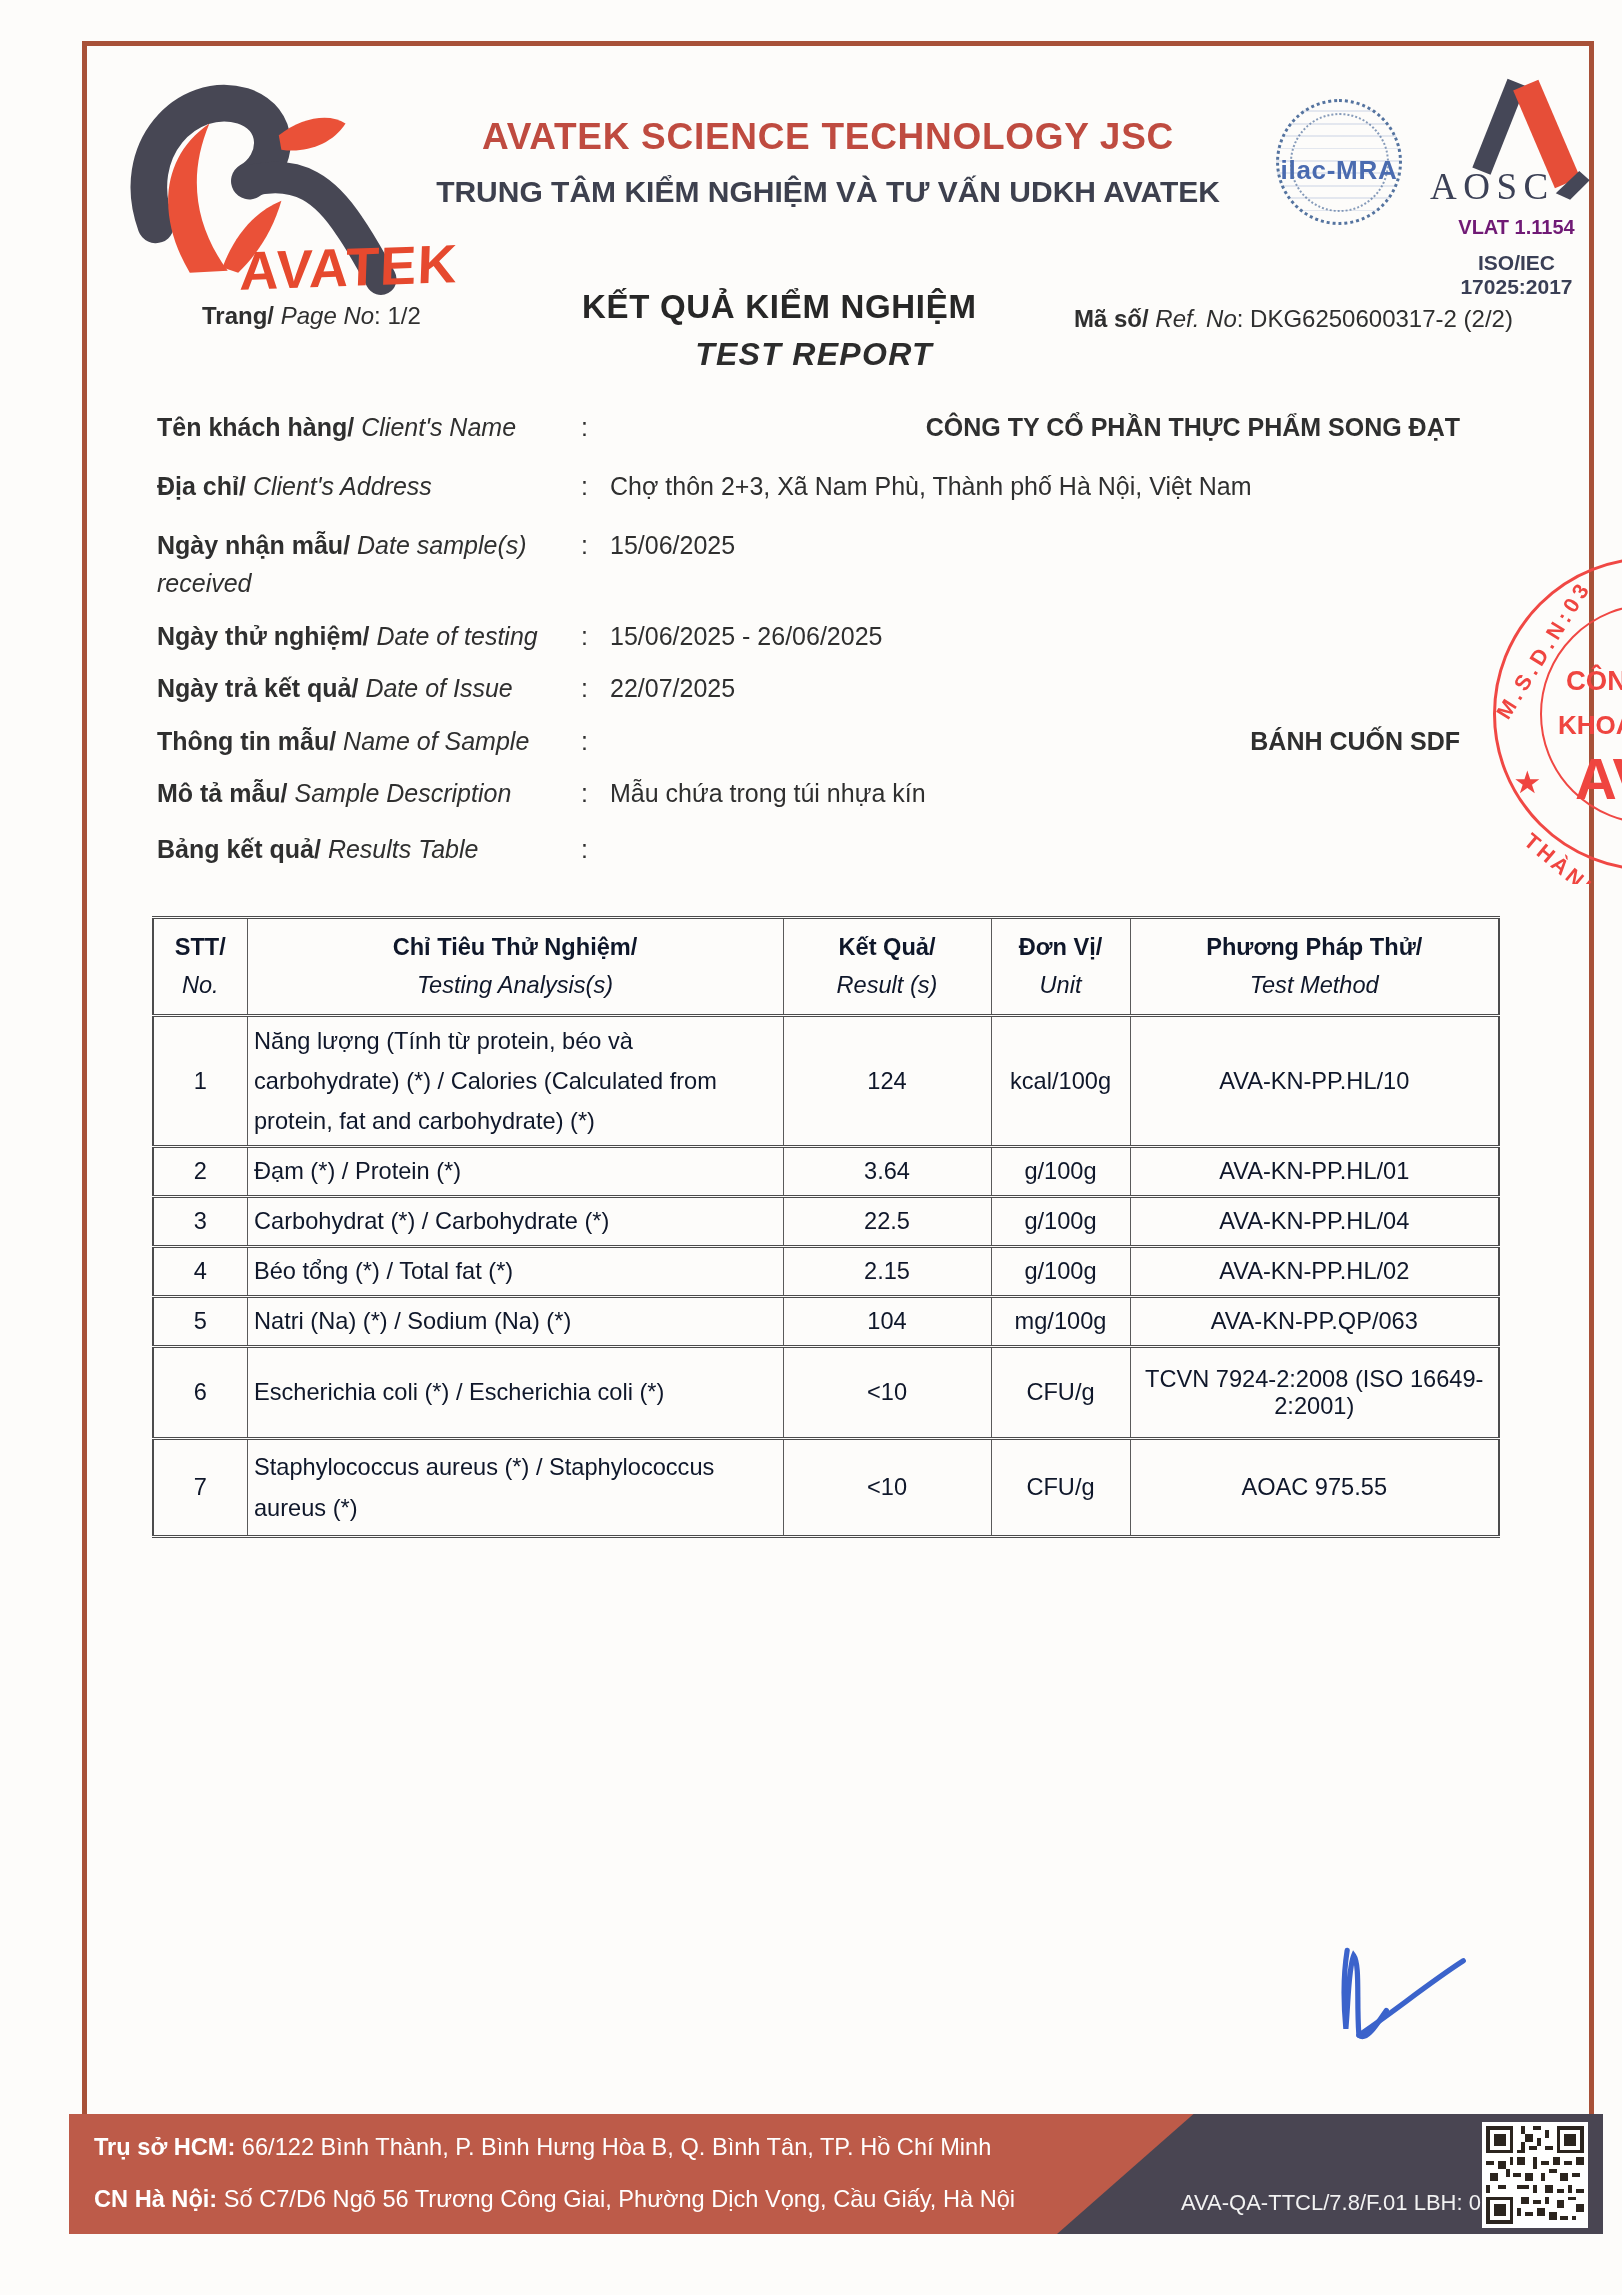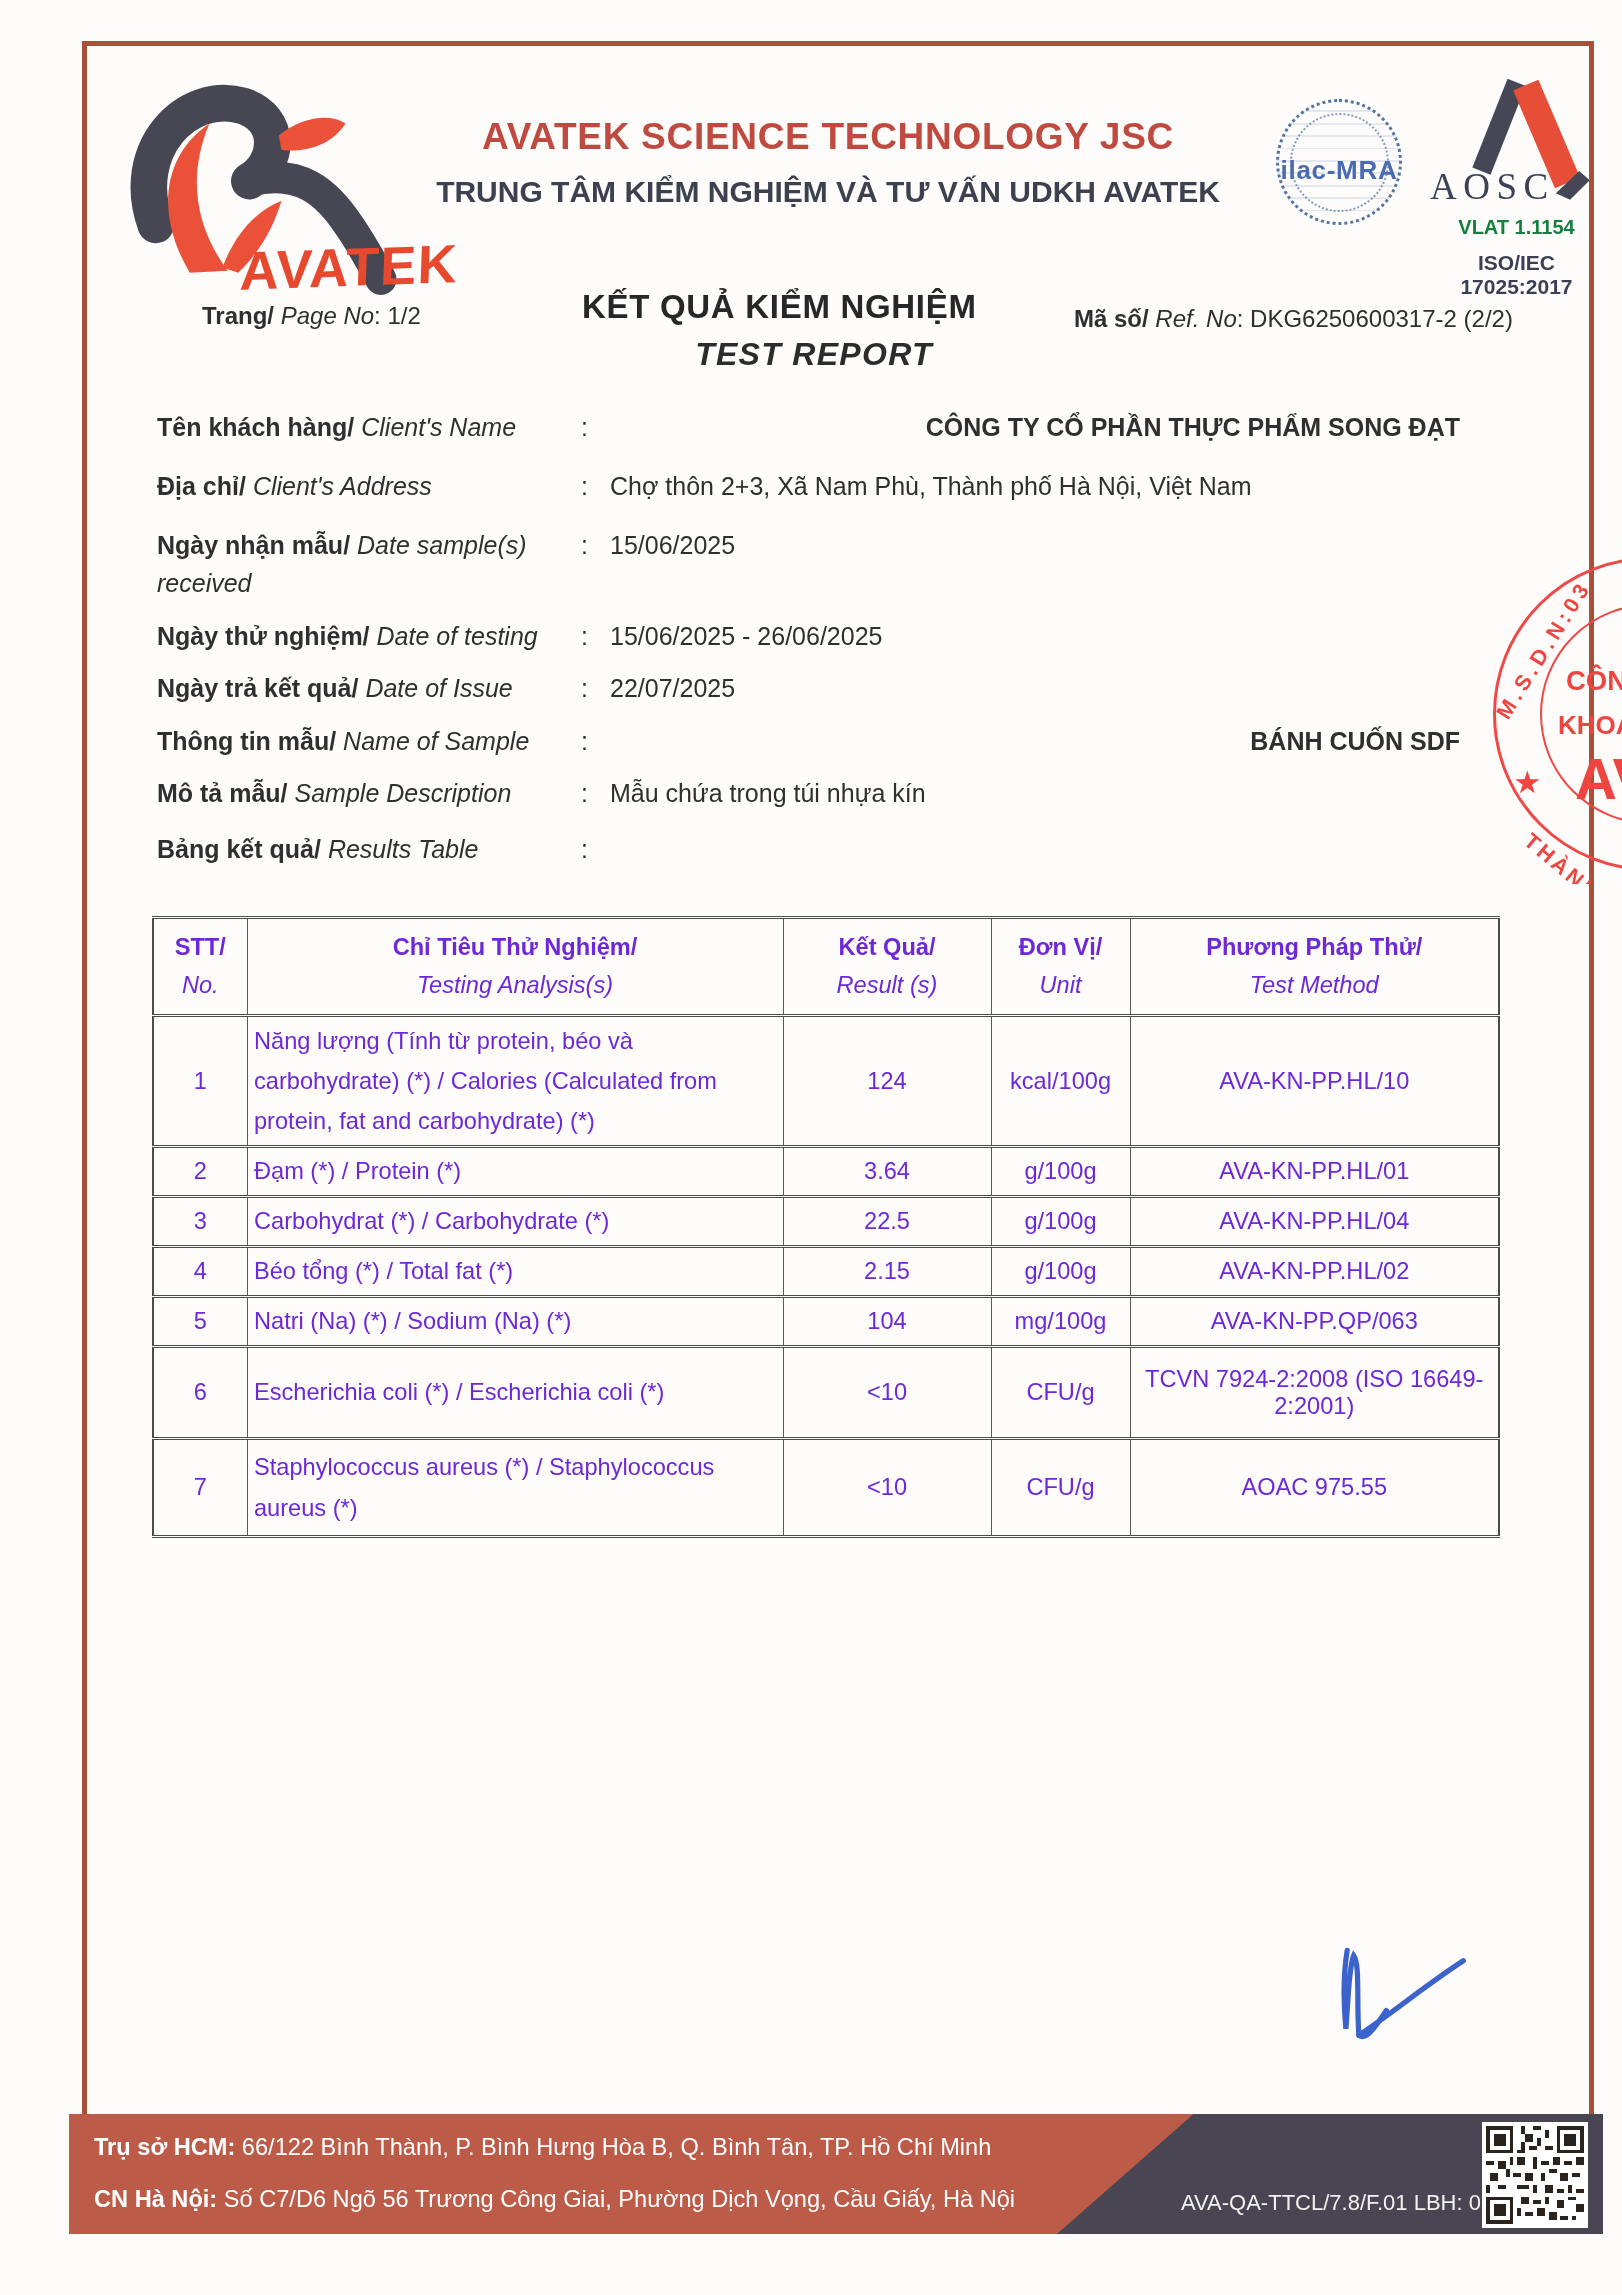--- a/index.html
+++ b/index.html
@@ -22,42 +22,42 @@
         border:3.9px dotted #54739f;box-sizing:border-box;display:flex;align-items:center;justify-content:center;
         background:repeating-linear-gradient(0deg,transparent 0 10.5px,rgba(74,107,176,.14) 10.5px 12.4px);}
   .ilac::before{content:"";position:absolute;inset:10.5px;border-radius:50%;border:2px dotted rgba(84,115,159,.7);}
   .ilac-label{font-size:26px;font-weight:bold;color:#4a6bb0;letter-spacing:0.7px;margin-top:17px;}
   
   .aosc{position:absolute;left:1430px;top:73px;width:173px;}
   .aosc-mark{position:absolute;left:10.5px;top:0;}
   .aosc-word{position:absolute;left:0px;top:92px;font-family:"Liberation Serif",serif;
              font-size:37px;color:#3c4156;letter-spacing:6.5px;}
   .aosc-vlat{position:absolute;left:0;top:143px;width:173px;text-align:center;
-             font-size:20px;font-weight:bold;color:#15803d;}
+             font-size:20px;font-weight:bold;color:#701a75;}
   .aosc-iso{position:absolute;left:-6.5px;top:178px;width:186px;text-align:center;
             font-size:21px;font-weight:bold;color:#3a3f55;}
   
   .trang{position:absolute;left:202px;top:302px;font-size:24px;}
   .doc-title{position:absolute;left:582px;top:288px;width:464px;
              font-size:33px;font-weight:bold;letter-spacing:0.7px;color:#272727;}
   .doc-sub{position:absolute;left:582px;top:336px;width:464px;text-align:center;
            font-size:32px;font-weight:bold;font-style:italic;letter-spacing:1.3px;color:#2c2c2c;}
   .refno{position:absolute;left:1074px;top:305px;font-size:24px;white-space:nowrap;}
   .b{font-weight:bold;} .i{font-style:italic;}
   
   .fields{position:absolute;left:157px;top:400px;width:1308px;height:497px;}
   .frow{position:absolute;left:0;font-size:25px;line-height:30px;width:1308px;}
   .f-label{position:absolute;left:0;width:419px;}
   .f-colon{position:absolute;left:424px;}
   .f-value{position:absolute;left:453px;width:850px;}
   .f-bold{font-weight:bold;text-align:right;}
   .f-label2{position:absolute;left:0;top:38px;font-style:italic;}
   
   .rtable{position:absolute;left:152px;top:916px;width:1345px;border-collapse:collapse;
-          table-layout:fixed;font-size:23.6px;color:#6d28d9;}
+          table-layout:fixed;font-size:23.6px;color:#0f172a;}
   .rtable th,.rtable td{border:1.3px solid #5a5a5a;border-bottom:3.9px double #4c4c4c;
           padding:2.6px 6.5px;vertical-align:middle;box-sizing:border-box;}
   .rtable{border:2px solid #4c4c4c;}
   .rtable thead th{border-top:3.9px double #4c4c4c;}
   .th-vn{font-weight:bold;} .th-en{font-style:italic;font-weight:normal;margin-top:11.8px;}
   .cell-name{text-align:left;padding-left:10.5px;line-height:1.7;}
   .c{text-align:center;}
   tr.hrow{height:98px;} tr.r1{height:131px;} tr.rs{height:50px;} tr.r6{height:92px;} tr.r7{height:98px;}
   
   .sig{position:absolute;left:1305px;top:1936px;}

